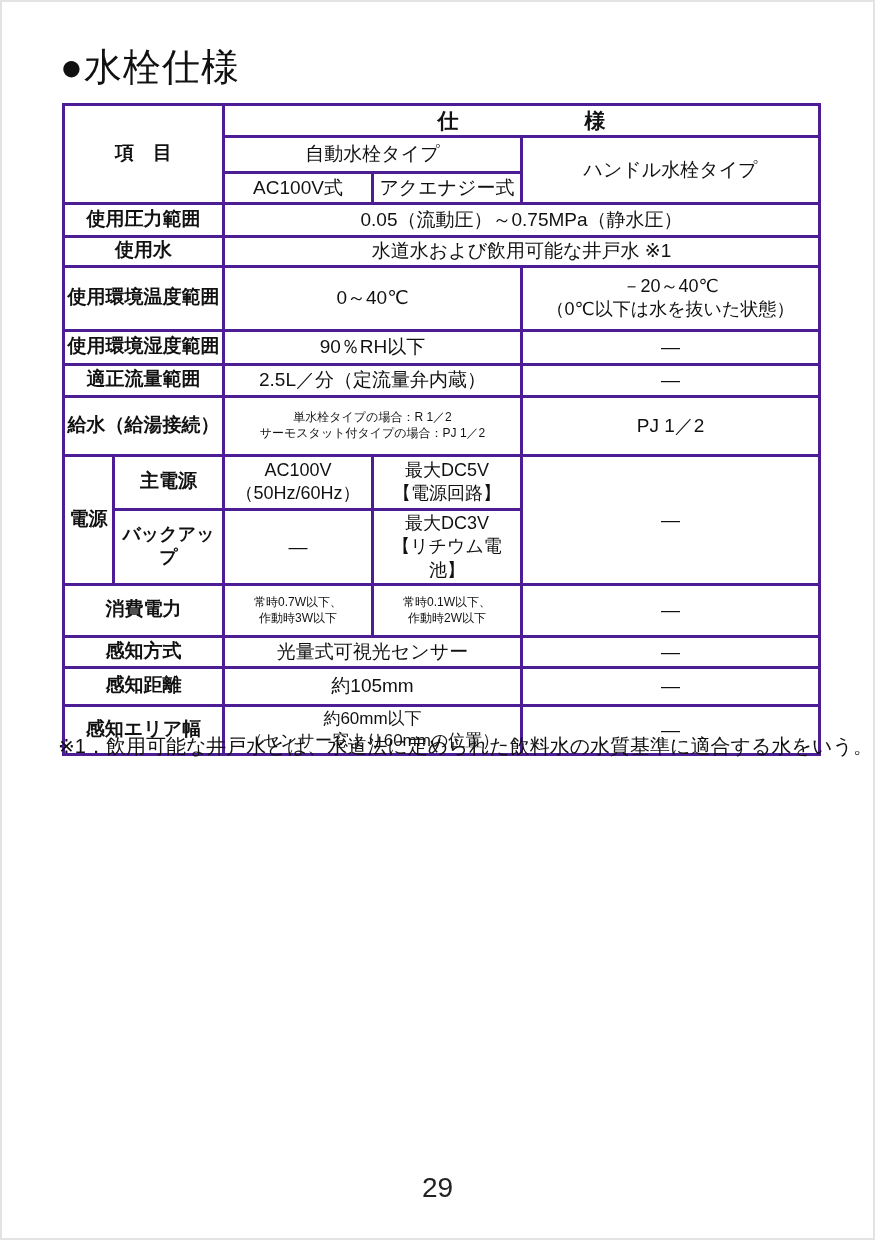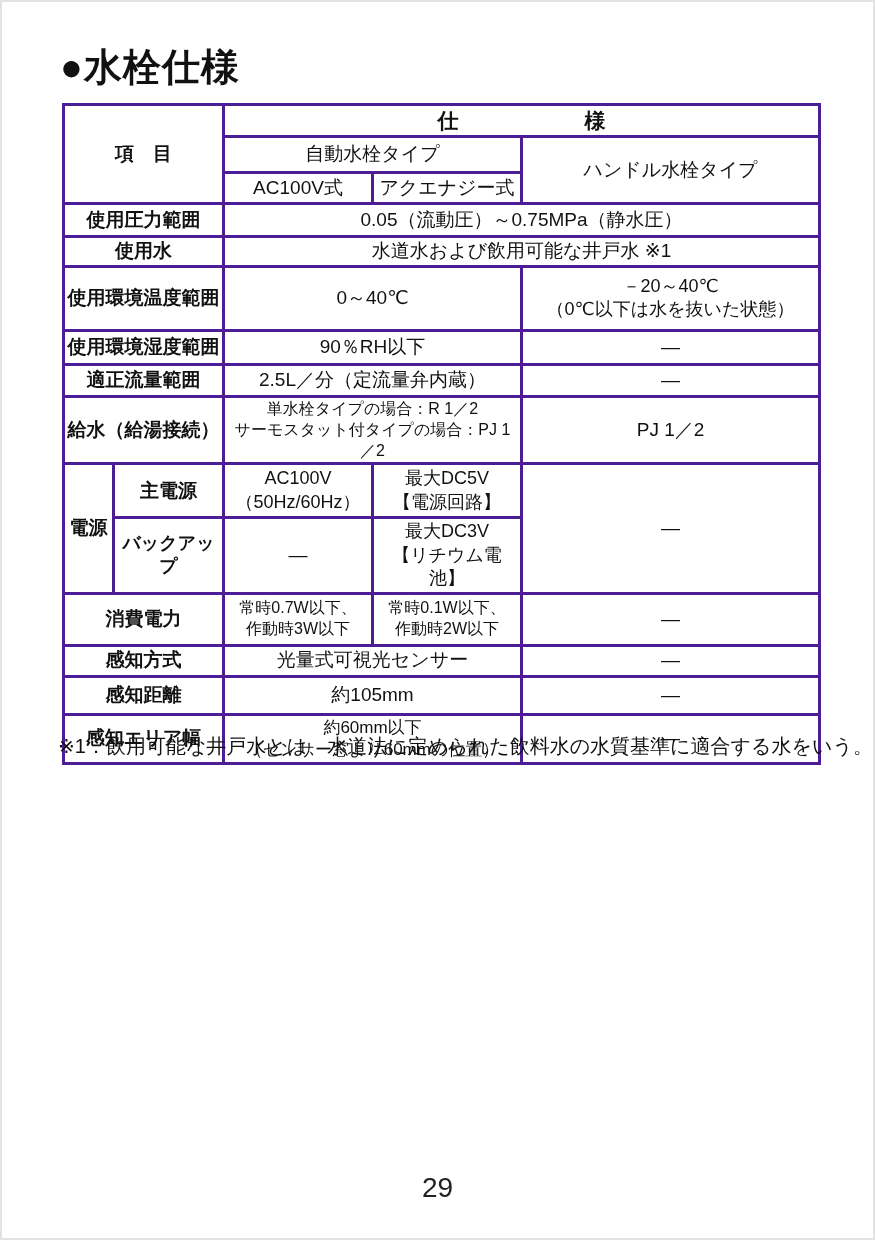--- a/index.html
+++ b/index.html
@@ -9,44 +9,44 @@
     position: relative;
     font-family: "Liberation Sans", "DejaVu Sans", sans-serif;
     color: #111;
     box-shadow: inset 0 0 0 2px #e3e3e3;
     overflow: hidden;
   }
   .page-title {
     position: absolute;
     left: 60px; top: 42px;
     font-size: 38px;
-    font-weight: bold;
+    font-weight: normal;
     letter-spacing: 1px;
     white-space: nowrap;
   }
   table.spec {
     position: absolute;
     left: 62px; top: 103px;
     border-collapse: collapse;
     table-layout: fixed;
     width: 756px;
   }
   table.spec td {
     border: 3px solid #4c1d95;
     text-align: center;
     vertical-align: middle;
     font-size: 19px;
     line-height: 1.3;
     white-space: pre-line;
     padding: 1px 2px;
     overflow: hidden;
   }
-  table.spec td.label { font-weight: bold; }
+  table.spec td.label { font-weight: bold; font-family: Liberation Mono, monospace; }
   table.spec td.spec-head { font-size: 21px; font-weight: bold; }
-  table.spec td.sm   { font-size: 16px; }
+  table.spec td.sm   { font-size: 12px; }
   table.spec td.sm17 { font-size: 17px; }
   table.spec td.sm18 { font-size: 18px; }
   .footnote {
     position: absolute;
     left: 58px; top: 733px;
     width: 770px;
     font-size: 20px;
     white-space: nowrap;
     letter-spacing: 0px;
   }

